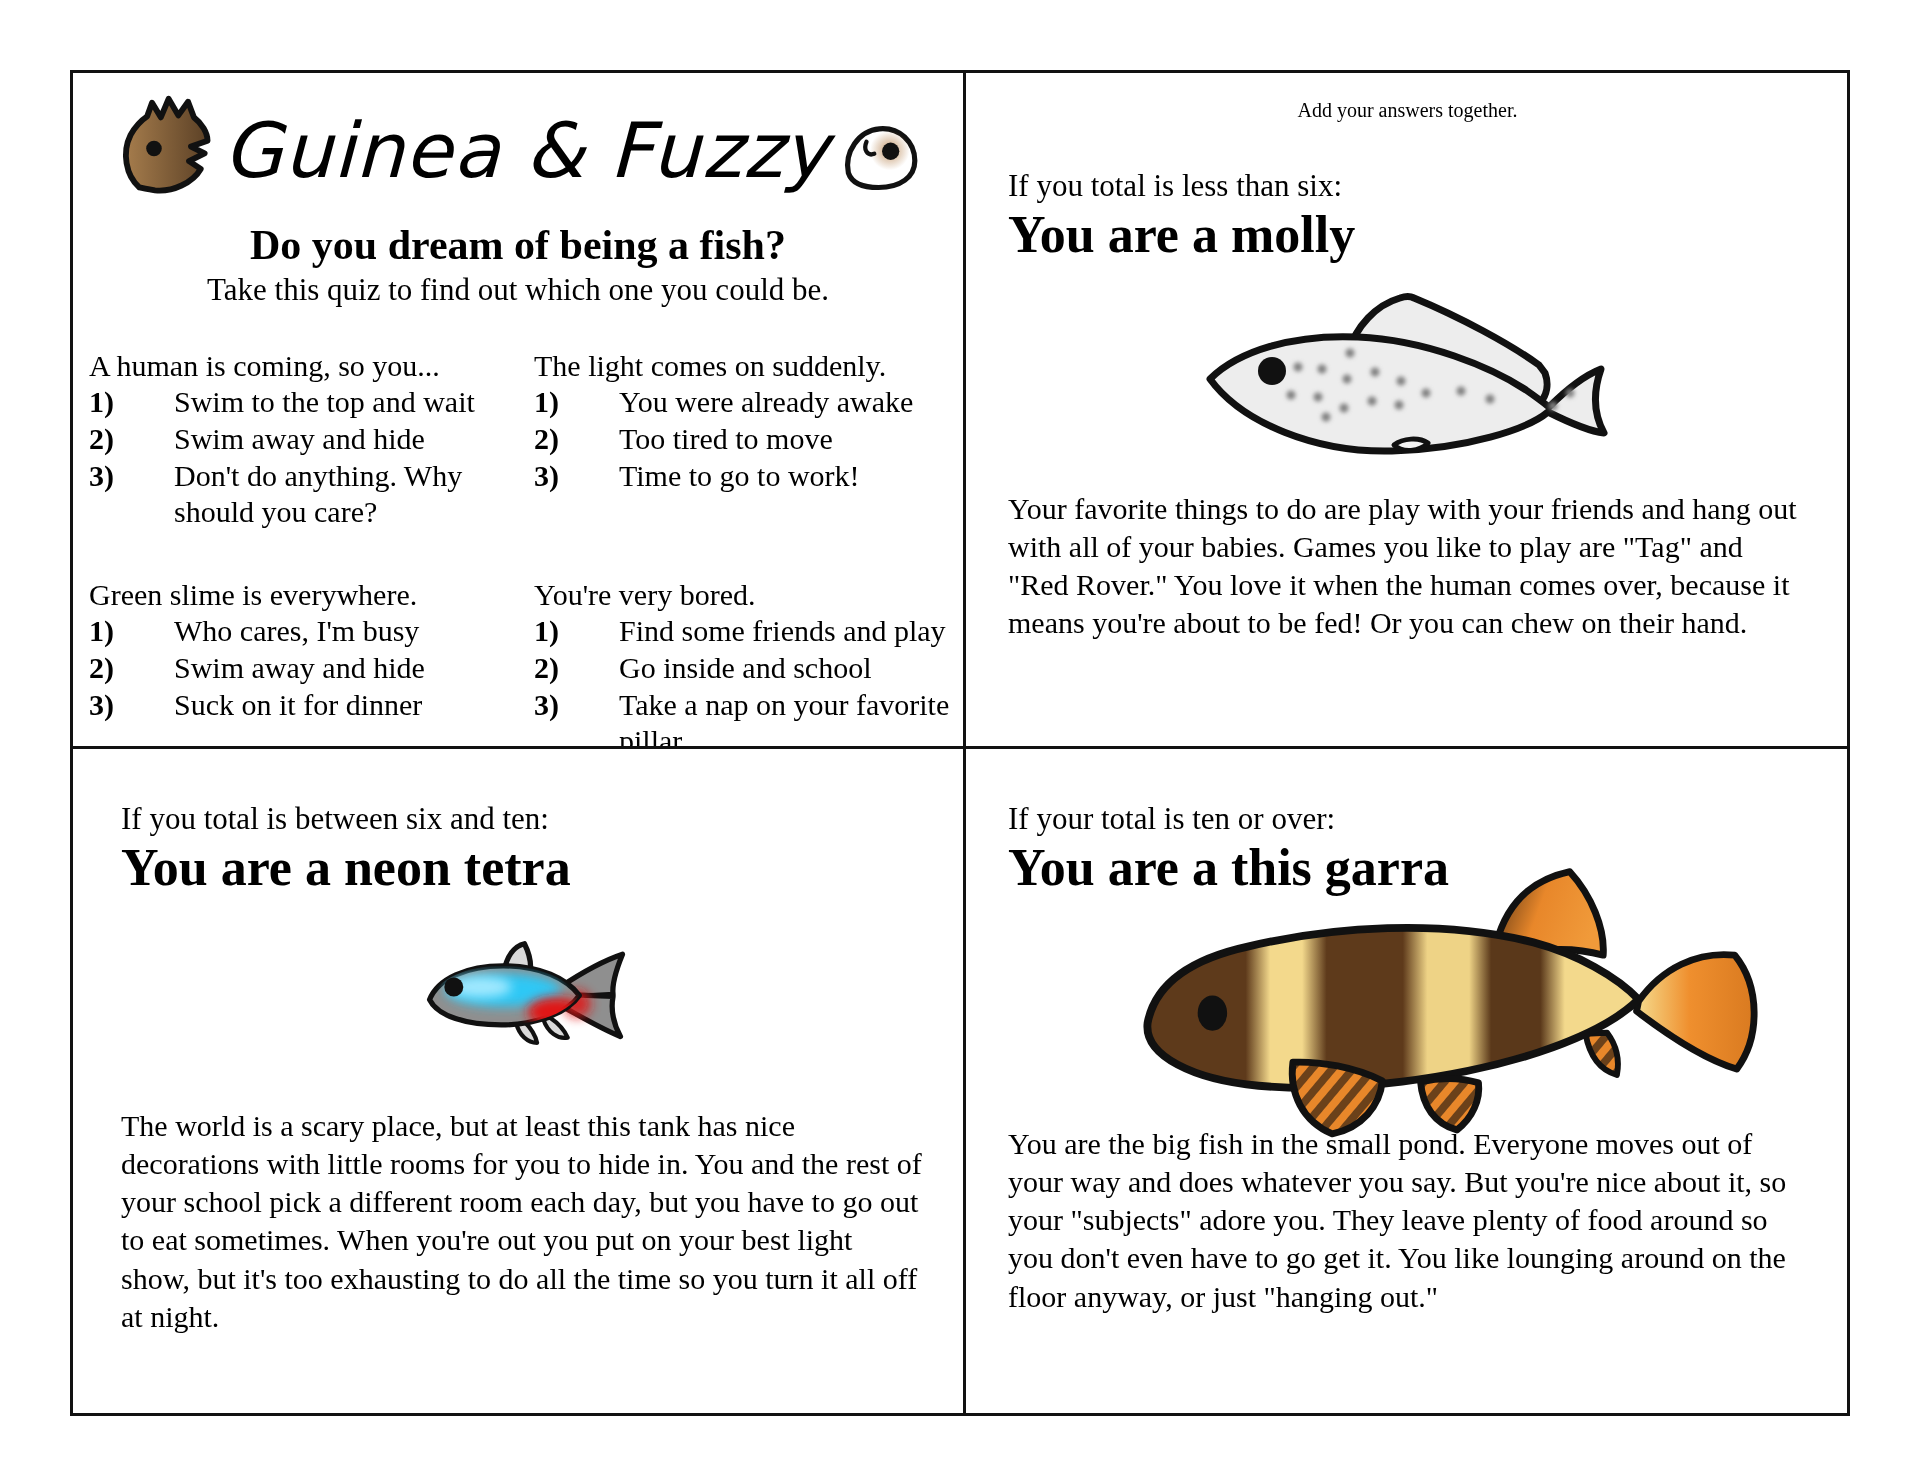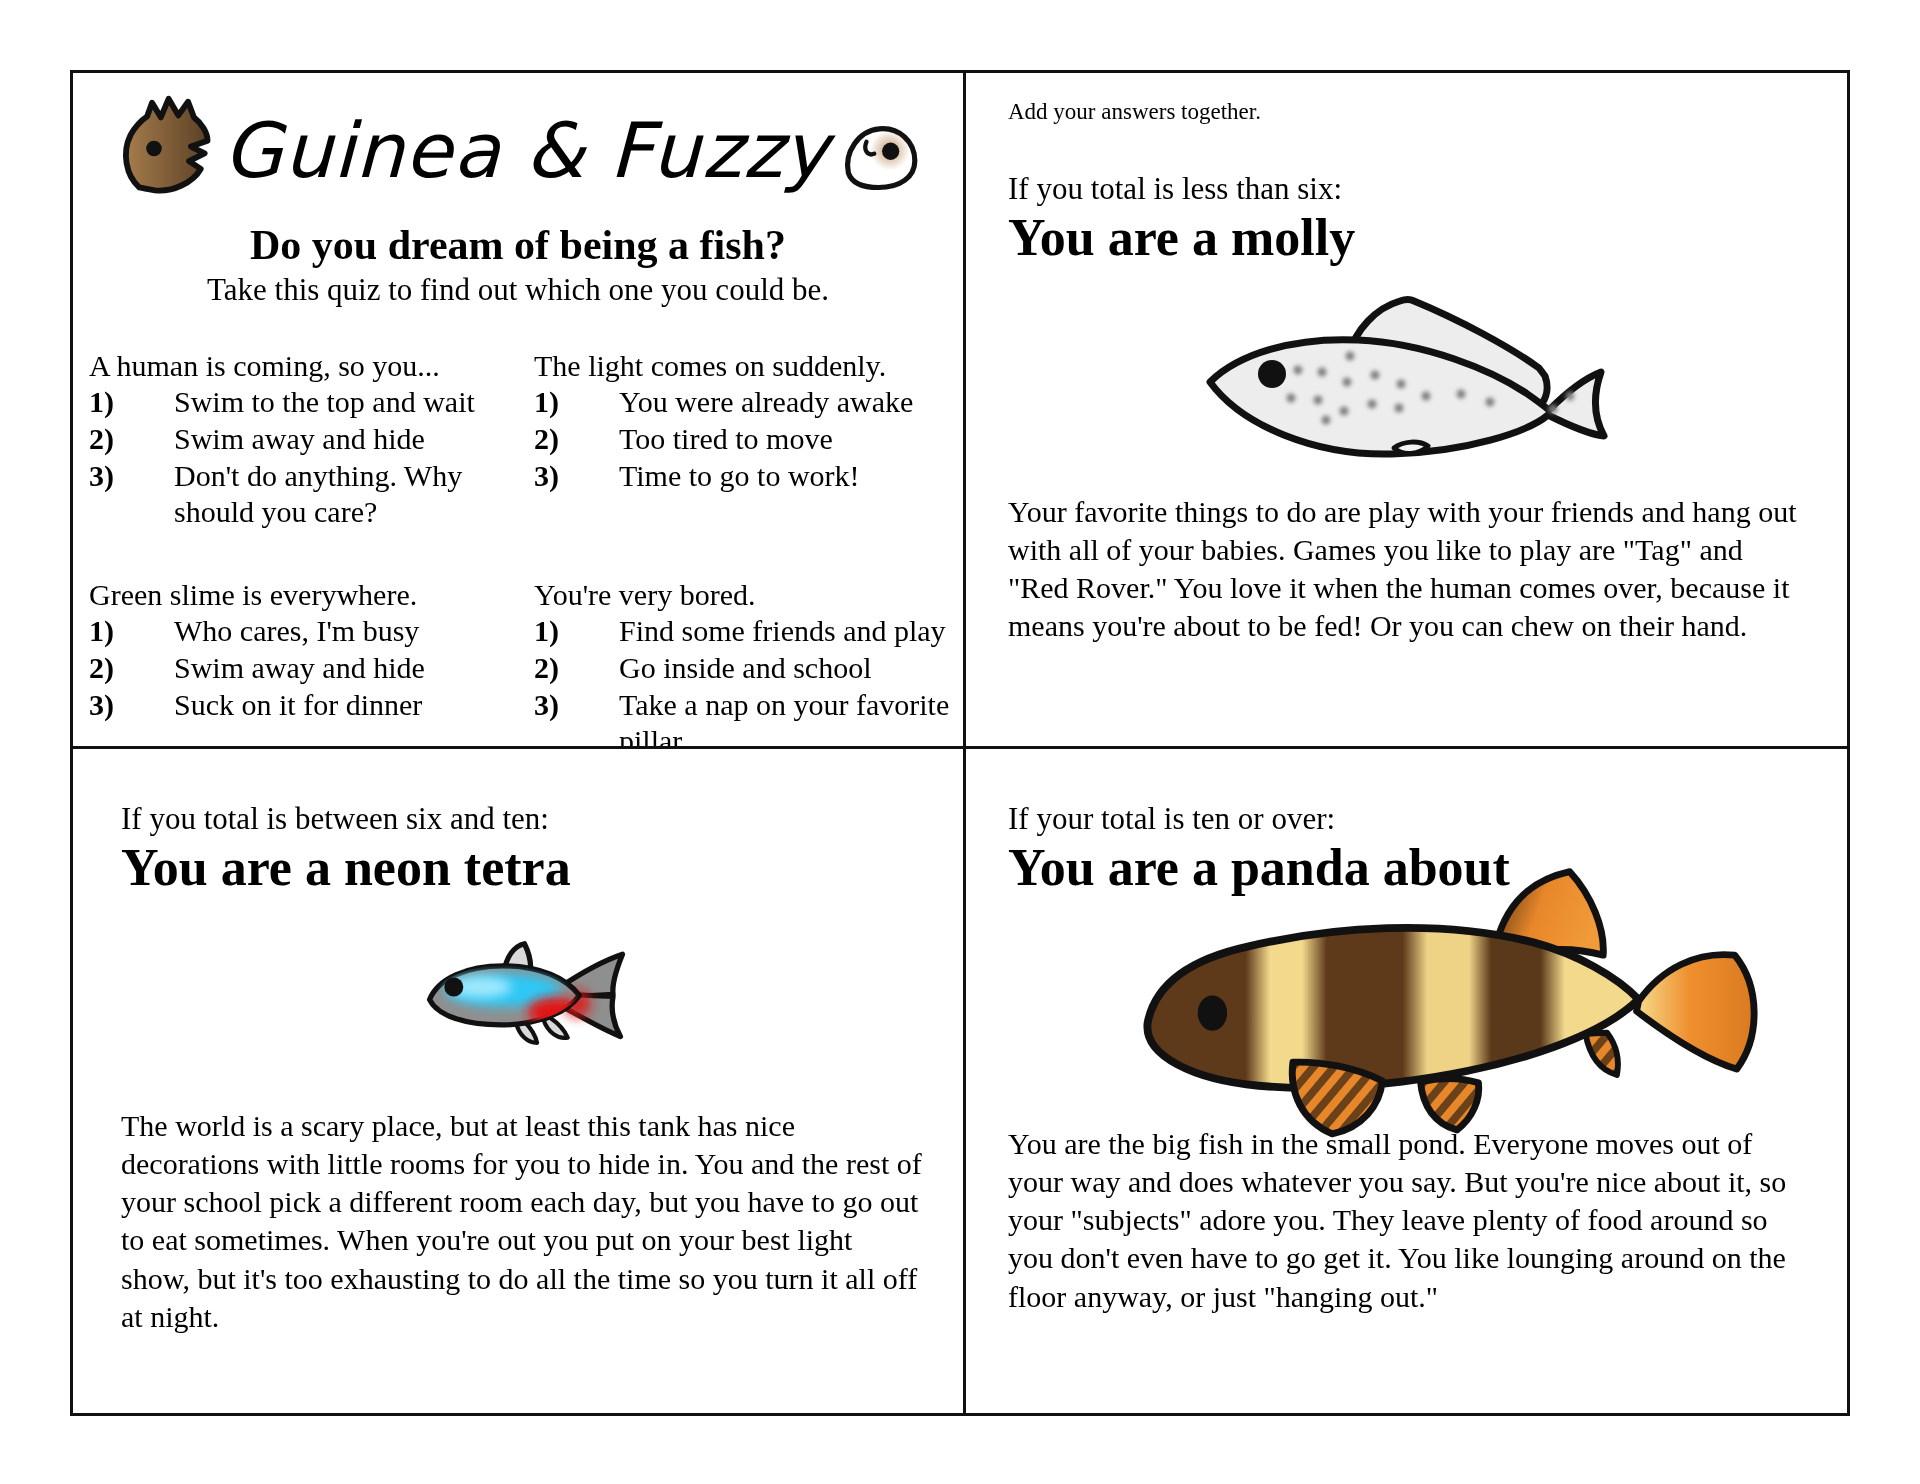--- a/index.html
+++ b/index.html
@@ -36,21 +36,21 @@
   }
   .question { margin-bottom:46px; }
   .opt { display:flex; }
   .opt-num { font-weight:bold; flex:none; width:40px; }
   .opt-text { flex:1;margin-left:45px; }
 
   
   .pad-tr { padding:26px 40px 0 42px; }
   .pad-bl { padding:52px 36px 0 48px; }
   .pad-br { padding:52px 36px 0 42px; }
-  .intro-line { font-size:23px; margin-bottom:46px; }
+  .intro-line { font-size:20px; margin-bottom:46px;text-align:center; }
   .condition { font-size:31px; margin-bottom:4px; }
   .result-title { font-size:52px; font-weight:bold; line-height:1.05; position:relative; z-index:2; }
   .desc { font-size:30px; line-height:1.275; }
 
   .molly-wrap { display:flex; justify-content:center; margin:18px 0 14px 0; }
   .tetra-wrap { margin:38px 0 0 298px; }
   .tetra-desc { margin-top:46px; }
   .garra-wrap { margin:-52px 0 0 118px; position:relative; z-index:1; }
   .garra-desc { margin-top:-14px; }
 
@@ -238,21 +238,21 @@
 
           <circle cx="33" cy="50" r="9" fill="#111"></circle>
         </svg>
       </div>
 
       <div class="desc tetra-desc">The world is a scary place, but at least this tank has nice decorations with little rooms for you to hide in. You and the rest of your school pick a different room each day, but you have to go out to eat sometimes. When you're out you put on your best light show, but it's too exhausting to do all the time so you turn it all off at night.</div>
     </div>
 
     <div class="cell pad-br">
       <div class="condition">If your total is ten or over:</div>
-      <div class="result-title">You are a panda about</div>
+      <div class="result-title">You are a this garra</div>
 
       <div class="garra-wrap">
         <svg width="648" height="295" viewBox="0 0 660 300">
           <defs>
             <linearGradient id="bandGrad" x1="0" y1="0" x2="1" y2="0">
               <stop offset="0" stop-color="#5e3a1b"></stop>
               <stop offset="0.20" stop-color="#5e3a1b"></stop>
               <stop offset="0.25" stop-color="#f3d98c"></stop>
               <stop offset="0.315" stop-color="#f3d98c"></stop>
               <stop offset="0.365" stop-color="#5e3a1b"></stop>

